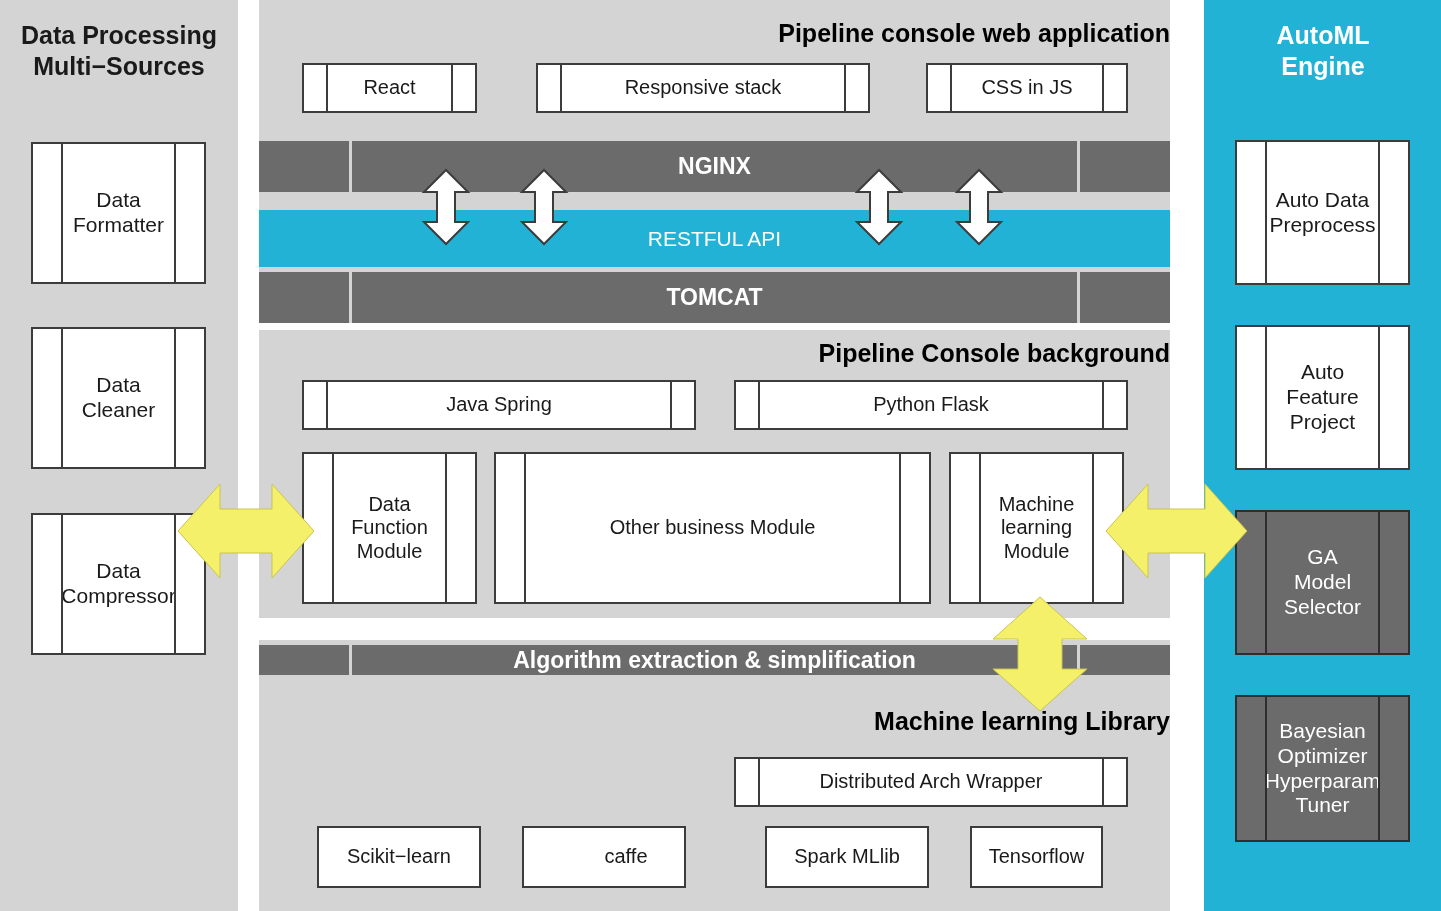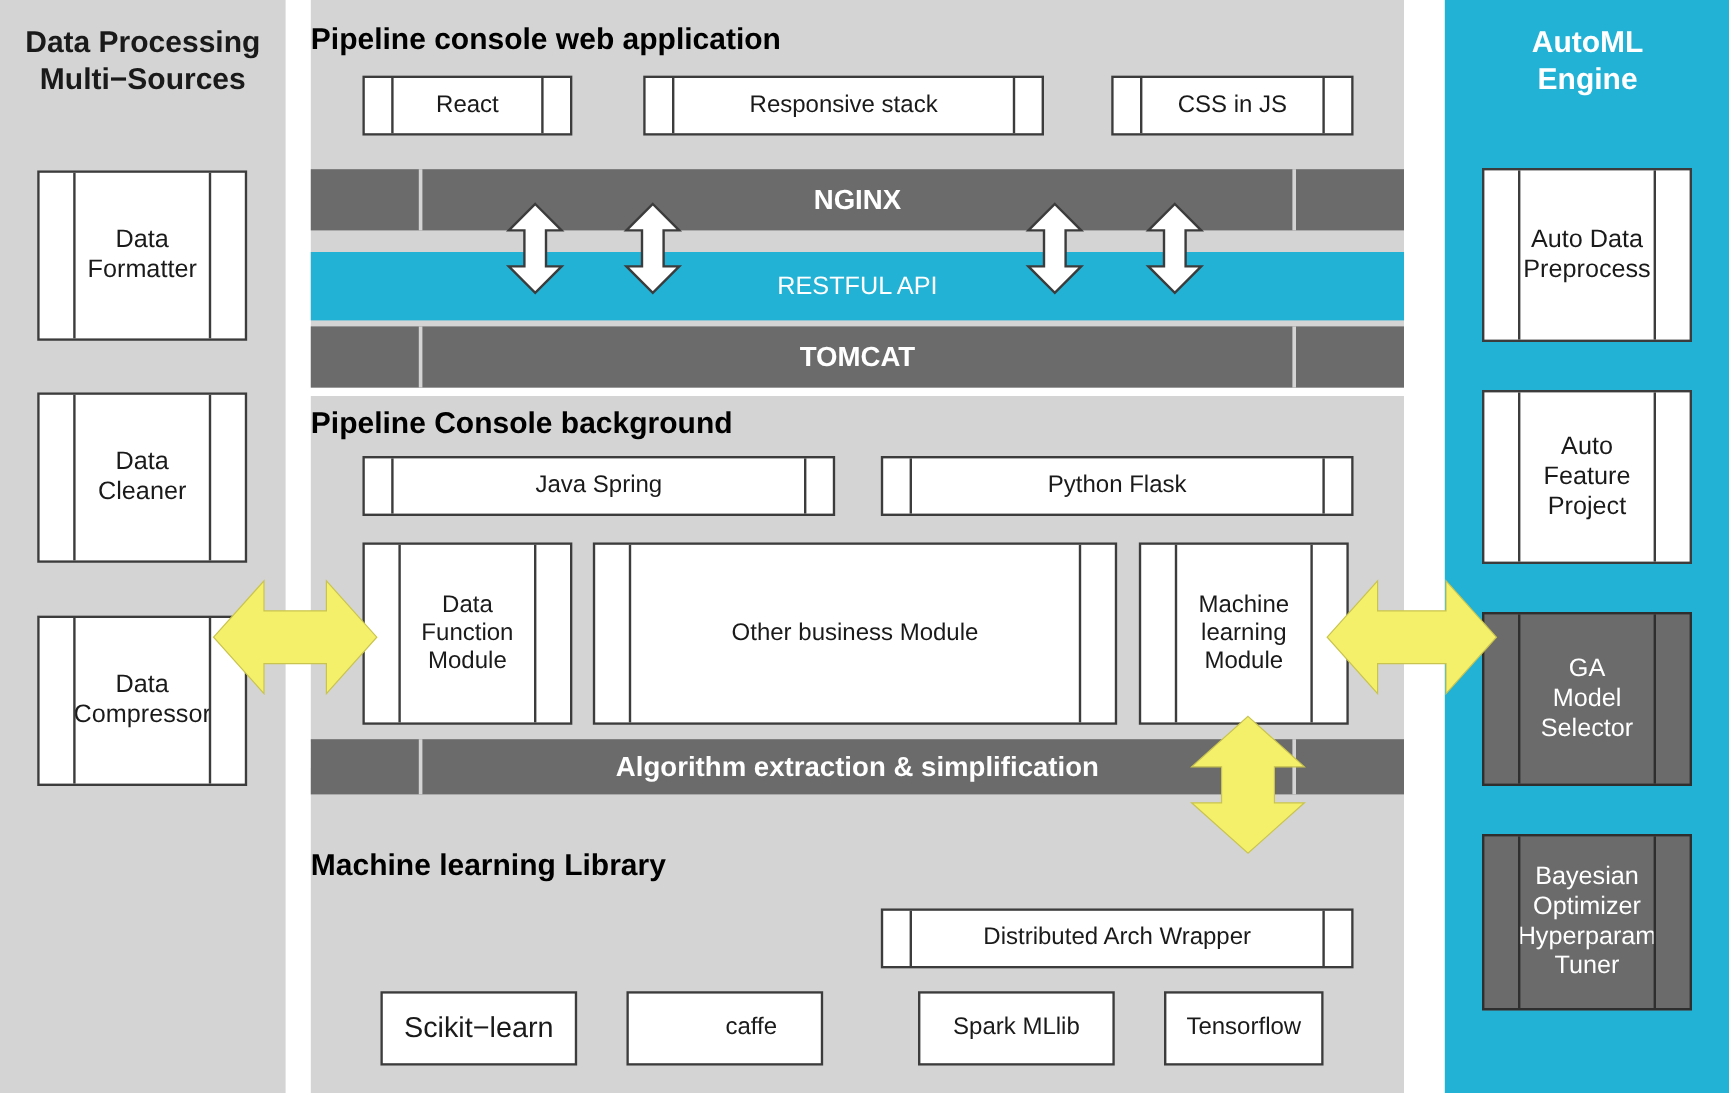--- a/index.html
+++ b/index.html
@@ -102,21 +102,21 @@
     box-sizing: border-box;
     background: #22b2d6;
     color: #ffffff;
     display: flex;
     align-items: center;
     justify-content: center;
   }
 
   .heading {
     position: absolute;
-    text-align: left;
+    text-align: right;
     font-weight: bold;
     color: #000;
   }
 
   .col-title {
     position: absolute;
     text-align: center;
     font-weight: bold;
     line-height: 1.25;
   }
@@ -252,31 +252,31 @@
     <span>Other business Module</span>
   </div>
   <div class="wbox" style="left:949px; top:452px; width:175px; height:152px; font-size:20px; white-space:pre-line;">
     <span>Machine
 learning
 Module</span>
   </div>
 
   <div class="panel gray-panel" style="left:259px; top:640px; width:911px; height:271px;"></div>
 
-  <div class="bar-dark" style="left:259px; top:616px; width:911px; height:46px; font-size:23px;">
+  <div class="bar-dark" style="left:259px; top:645px; width:911px; height:30px; font-size:23px;">
     <span>Algorithm extraction &amp; simplification</span>
   </div>
 
   <div class="heading" style="left:259px; top:707px; width:911px; font-size:25px;">Machine learning Library</div>
 
   <div class="wbox thin-rules" style="left:734px; top:757px; width:394px; height:50px; font-size:20px;">
     <span>Distributed Arch Wrapper</span>
   </div>
 
-  <div class="wbox no-rules" style="left:317px; top:826px; width:164px; height:62px; font-size:24px;">
+  <div class="wbox no-rules" style="left:317px; top:826px; width:164px; height:62px; font-size:20px;">
     <span>Scikit−learn</span>
   </div>
   <div class="wbox no-rules" style="left:522px; top:826px; width:164px; height:62px; font-size:20px;padding-left:44px;">
     <span>caffe</span>
   </div>
   <div class="wbox no-rules" style="left:765px; top:826px; width:164px; height:62px; font-size:20px;">
     <span>Spark MLlib</span>
   </div>
   <div class="wbox no-rules" style="left:970px; top:826px; width:133px; height:62px; font-size:20px;">
     <span>Tensorflow</span>

